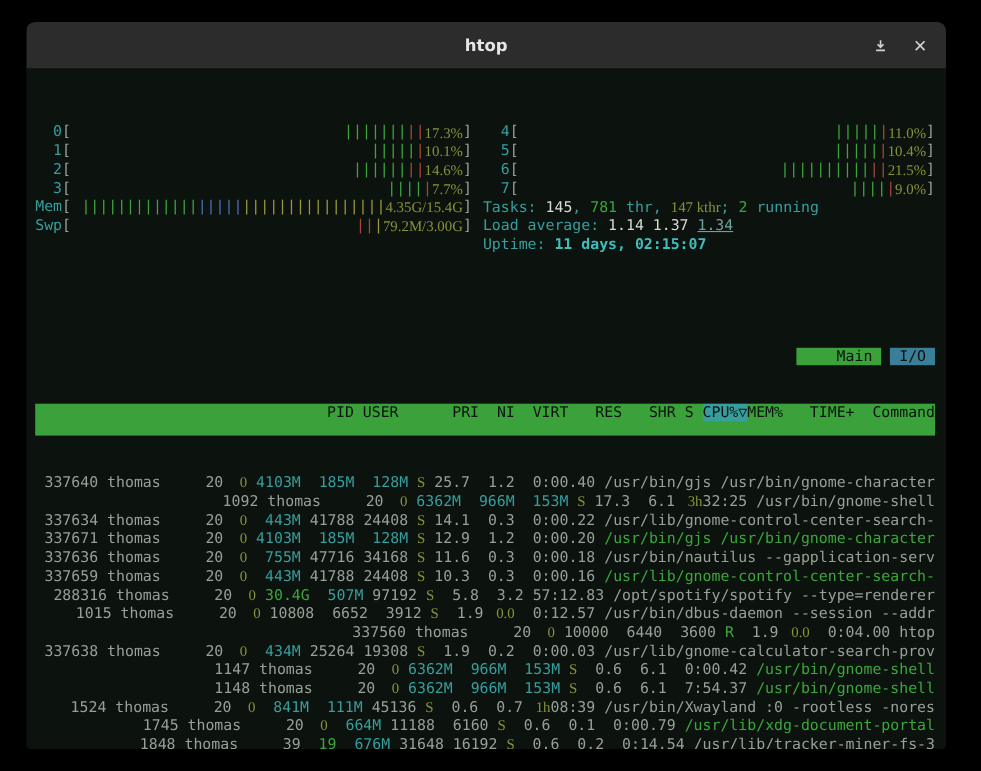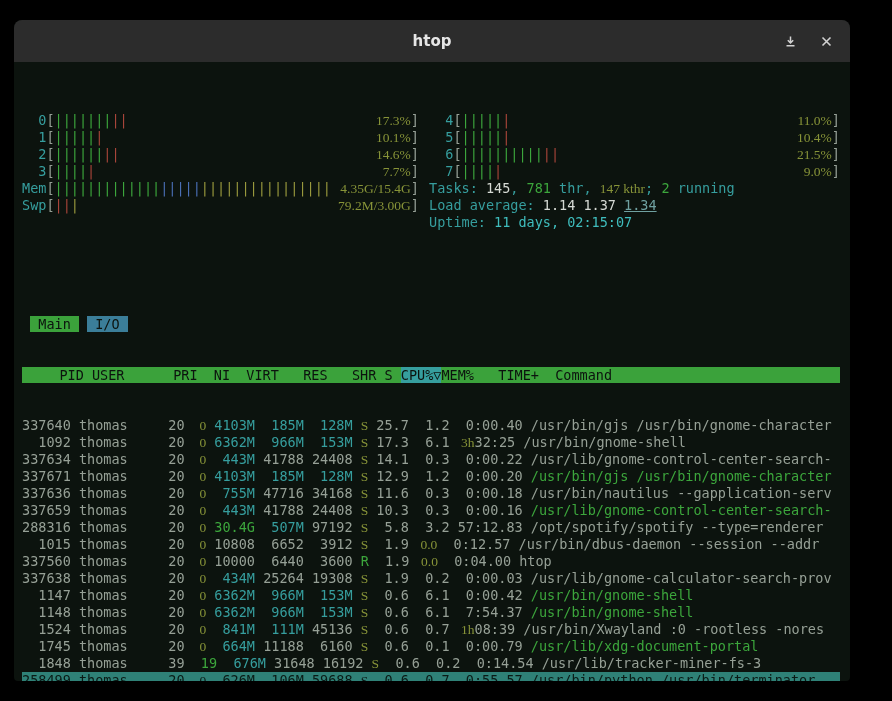--- a/index.html
+++ b/index.html
@@ -5,50 +5,50 @@
   :root{
     --outer_bg:#000000; --terminal_bg:#0c130e; --titlebar_bg:#2c2c2c; --title_text:#e6e6e6;
     --text:#96a096; --cyan:#369e9e; --bright_cyan:#3fbdbd; --dim_cyan:#6fa0a0;
     --green:#3ca63c; --olive:#879338; --white:#d6dad4;
     --bar_red:#a8453a; --bar_blue:#4a6fb5; --bar_yellow:#99993d;
     --header_bg:#3ba23b; --header_text:#0c130e; --sort_bg:#369e9e;
     --selected_bg:#2f8177; --selected_text:#0a1b16; --tab_io_bg:#3b7e99;
     --fn_bg:#2f8177; --fn_text:#16261f;
   }
   html,body{margin:0;padding:0;width:892px;height:701px;background:var(--outer_bg);overflow:hidden;}
-  #window{position:absolute;left:14px;top:20px;width:836px;height:661px;border-radius:8px 8px 4px 4px;
-    overflow:hidden;background:var(--terminal_bg);}
+  #window{position:absolute;left:24px;top:20px;width:836px;height:661px;border-radius:8px 8px 4px 4px;
+    overflow:hidden;background:var(--terminal_bg);text-align:right;}
   #titlebar{height:42px;background:var(--titlebar_bg);display:flex;align-items:center;justify-content:center;
     position:relative;font-family:"DejaVu Sans",sans-serif;font-weight:bold;font-size:15px;color:var(--title_text);}
   #titlebar .icons{position:absolute;right:18px;top:0;height:42px;display:flex;gap:24px;align-items:center;}
   #titlebar .icons svg{display:block;}
   #term{padding:16px 10px 0 8px;font-family:"DejaVu Sans Mono",monospace;font-size:13.5px;line-height:17px;
     color:var(--text);white-space:pre;}
   .mrow{display:flex;height:17px;overflow:hidden;}
   .mhalf{display:flex;overflow:hidden;}
   .mhalf.left{width:397px;margin-right:10px;flex:none;}
   .mhalf.right{flex:1;}
   .meter{display:flex;flex:1;overflow:hidden;}
   .track{flex:1;overflow:hidden;}
   .sumline{height:17px;overflow:hidden;}
   .c-cyan{color:var(--cyan);}
-  .c-brightcyan{color:var(--bright_cyan);font-weight:normal;}
+  .c-brightcyan{color:var(--bright_cyan);font-weight:bold;}
   .c-dimcyan{color:var(--dim_cyan);text-decoration:underline;}
   .c-green{color:var(--green);}
   .c-greenb{color:var(--green);font-weight:normal;}
   .c-olive{color:var(--olive);font-family:Liberation Serif, serif;}
   .c-white{color:var(--white);font-weight:normal;}
   .c-gray{color:var(--text);}
   .bar-green{color:var(--green);} .bar-red{color:var(--bar_red);}
   .bar-blue{color:var(--bar_blue);} .bar-yellow{color:var(--bar_yellow);}
   .blank{height:17px;}
   .tabrow{height:17px;overflow:hidden;}
-  .tab-main{background:var(--header_bg);color:var(--header_text);}
+  .tab-main{background:var(--header_bg);color:var(--header_text);padding-left:28px;}
   .tab-io{background:var(--tab_io_bg);color:var(--header_text);margin-top:16px;}
-  .phead{height:16px;overflow:hidden;background:var(--header_bg);color:var(--header_text);padding-left:13px;}
+  .phead{height:29px;overflow:hidden;background:var(--header_bg);color:var(--header_text);padding-left:13px;}
   .phead .hsort{background:var(--sort_bg);}
   #rows .prow{height:17px;overflow:hidden;}
   .prow.sel{background:var(--selected_bg);}
   .prow.sel span{color:var(--selected_text) !important;}
 </style>
 </head>
 <body>
 
 <div id="window">
   <div id="titlebar">

